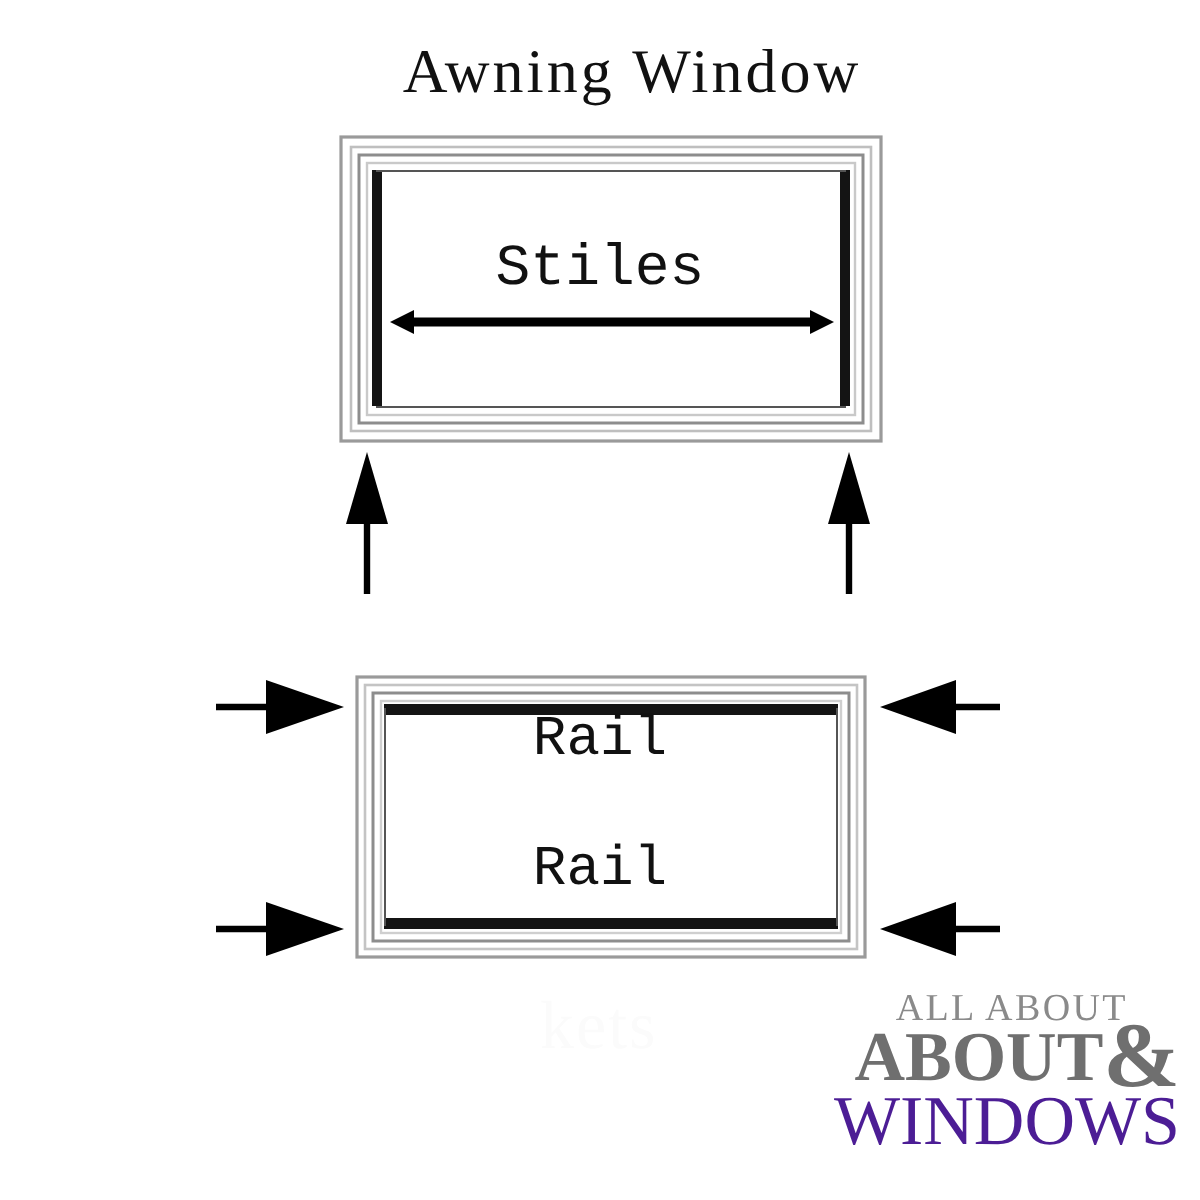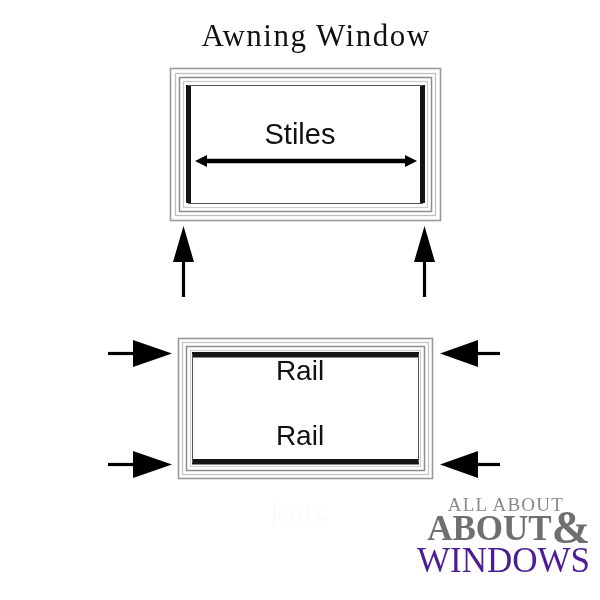--- a/index.html
+++ b/index.html
@@ -32,21 +32,21 @@
   }
   .svg-layer {
     position: absolute;
     left: 0;
     top: 0;
     width: 600px;
     height: 600px;
   }
   .label-text {
     position: absolute;
-    font-family: Liberation Sans, sans-serif;
+    font-family: Liberation Mono, monospace;
     color: #111111;
     white-space: nowrap;
   }
   #stiles-label {
     left: 0;
     top: 118px;
     width: 600px;
     text-align: center;
     font-size: 29px;
   }

